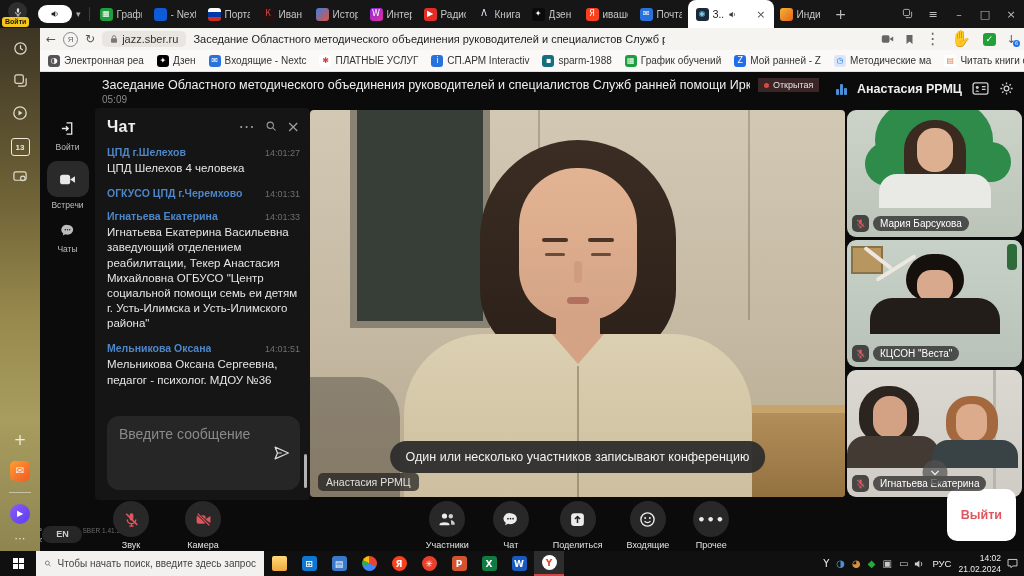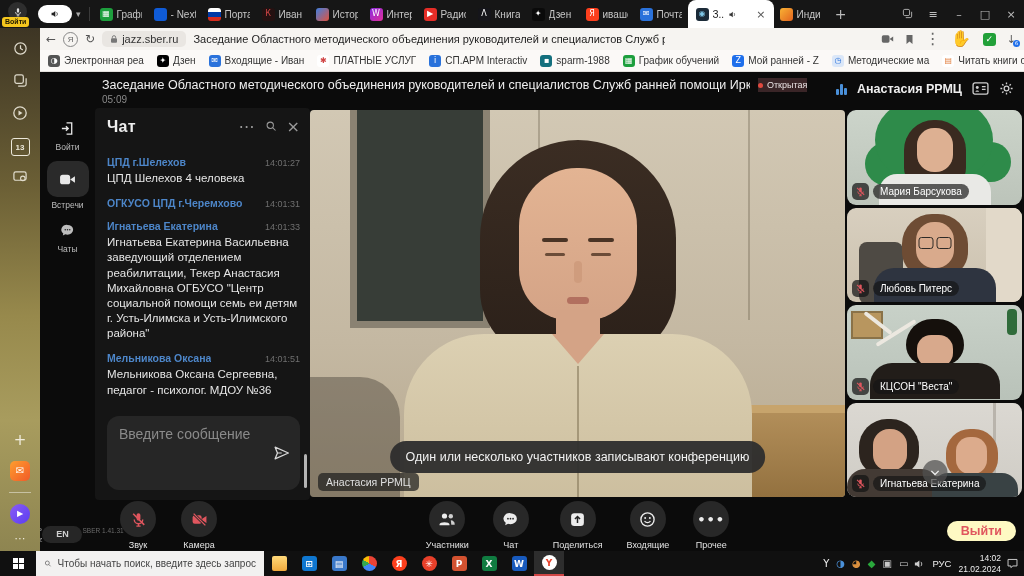--- a/index.html
+++ b/index.html
@@ -63,21 +63,21 @@
   .sp-div{width:22px;height:1px;background:rgba(255,255,255,.45);margin-top:11px}
   .sp-alice{margin-top:11px;width:20px;height:20px;border-radius:50%;background:linear-gradient(135deg,#8a5cf6,#5b3df0);
     color:#fff;font-size:8px;display:flex;align-items:center;justify-content:center}
   .sp-dots{margin:9px 0 7px;font-size:11px;color:#f0ecdc}
 
   
   #app{position:absolute;left:40px;top:72px;width:984px;height:479px;background:#0b0b0b}
   #app-header{position:absolute;left:0;top:0;right:0;height:36px;display:flex;align-items:flex-start;padding:6px 10px 0 62px;box-sizing:border-box}
   .ht-row{display:flex;align-items:center;gap:8px;min-width:0}
   #meet-title{color:#f0f0f0;font-size:12.5px;white-space:nowrap;overflow:hidden;max-width:648px}
-  #meet-badge{display:flex;align-items:center;gap:4px;background:#3a2527;border-radius:0;padding:2px 0;color:#e8e2e2;font-size:9px;flex:0 0 auto}
+  #meet-badge{display:flex;align-items:center;gap:4px;background:#3a2527;border-radius:0;padding:2px 6px;color:#e8e2e2;font-size:9px;flex:0 0 auto}
   #meet-badge i{width:5px;height:5px;border-radius:50%;background:#e0493f;font-style:normal}
   #meet-timer{color:#8a8a8a;font-size:10px;margin-top:2px}
   #header-right{margin-left:auto;display:flex;align-items:center;gap:10px;padding-top:3px;flex:0 0 auto}
   .eq{display:flex;align-items:flex-end;gap:1.5px;height:12px}
   .eq i{width:2.5px;background:#4a90d9;border-radius:1px}
   .eq i:nth-child(1){height:6px}.eq i:nth-child(2){height:11px}.eq i:nth-child(3){height:7px}
   #user-name{color:#eee;font-size:12.5px;font-weight:bold;white-space:nowrap}
   .hic{color:#cfcfcf;display:flex}
 
   
@@ -91,21 +91,21 @@
   #lang-pill{margin-top:16px;width:40px;height:17px;background:#262626;border-radius:9px;color:#cfcfcf;font-size:9px;
     display:flex;align-items:center;justify-content:center;font-weight:bold}
   #version{margin-top:8px;color:#6a6a6a;font-size:6.5px;white-space:nowrap}
 
   
   #chat-panel{position:absolute;left:55px;top:36px;width:215px;bottom:51px;background:#151515;border-radius:4px;
     display:flex;flex-direction:column;padding:10px 10px 10px 12px;box-sizing:border-box}
   #chat-head{display:flex;align-items:center;color:#eee}
   #chat-title{font-size:16px;font-weight:bold;letter-spacing:.3px}
   #chat-head-icons{margin-left:auto;display:flex;align-items:center;gap:10px;color:#9a9a9a}
-  #chat-msgs{flex:1;overflow:hidden;margin-top:20px;position:relative}
+  #chat-msgs{flex:1;overflow:hidden;margin-top:10px;position:relative}
   .msg{margin-bottom:11px}
   .msg-head{display:flex;align-items:baseline}
   .msg-author{color:#4d86c9;font-size:10.5px;font-weight:bold;white-space:nowrap;overflow:hidden;max-width:140px}
   .msg-time{margin-left:auto;color:#6f6f6f;font-size:9px}
   .msg-text{color:#e6e6e6;font-size:11.5px;line-height:1.32;margin-top:3px}
   #chat-scrollbar{position:absolute;right:-7px;bottom:2px;width:3px;height:34px;background:#cfcfcf;border-radius:2px;opacity:.85}
   #chat-input{height:74px;background:#262626;border-radius:12px;margin-top:6px;position:relative;flex:0 0 auto}
   #chat-input textarea{position:absolute;left:10px;top:8px;right:32px;bottom:8px;background:transparent;border:0;resize:none;
     color:#ddd;font-size:14px;font-family:inherit;outline:none}
   #chat-input textarea::placeholder{color:#8a8a8a}
@@ -177,27 +177,27 @@
   .t4 .frame{position:absolute;right:26px;top:0;width:3px;height:100%;background:#b9b4ac}
   .t4 .hairL{position:absolute;left:12px;top:16px;width:60px;height:56px;background:#2c241e;border-radius:28px 28px 22px 22px}
   .t4 .faceL{position:absolute;left:26px;top:26px;width:34px;height:42px;background:#d3a284;border-radius:16px}
   .t4 .torsoL{position:absolute;left:0;top:66px;width:92px;height:32px;background:#433a34;border-radius:18px 18px 0 0}
   .t4 .hairR{position:absolute;right:24px;top:26px;width:52px;height:50px;background:#a4683e;border-radius:24px 24px 20px 20px}
   .t4 .faceR{position:absolute;right:35px;top:34px;width:31px;height:37px;background:#dcab8c;border-radius:14px}
   .t4 .torsoR{position:absolute;right:4px;top:70px;width:86px;height:28px;background:#394244;border-radius:16px 16px 0 0}
 
   
   #controls{position:absolute;left:0;right:0;bottom:0;height:54px}
-  #ctrl-left{position:absolute;left:80px;top:4px;display:flex;gap:25px}
+  #ctrl-left{position:absolute;left:73px;top:4px;display:flex;gap:36px}
   #ctrl-center{position:absolute;left:270px;right:179px;top:4px;display:flex;justify-content:center;gap:24px}
   .ctrl{display:flex;flex-direction:column;align-items:center;gap:3px;color:#e3e3e3;font-size:9px}
   .cbtn{width:36px;height:36px;border-radius:50%;background:#282828;display:flex;align-items:center;justify-content:center;color:#ececec}
   .cbtn.danger{color:#e0565e}
   .dots3{font-size:13px;letter-spacing:1px;font-weight:bold}
-  #leave-btn{position:absolute;right:8px;bottom:10px;height:20px;padding:0 14px;background:#fef9c3;border-radius:10px;
+  #leave-btn{position:absolute;right:8px;bottom:10px;height:52px;padding:0 14px;background:#ffffff;border-radius:10px;
     color:#e0565e;font-size:12.5px;font-weight:bold;display:flex;align-items:center}
 
   
   #taskbar{position:absolute;left:0;bottom:0;width:1024px;height:25px;background:#101010;display:flex;align-items:center;z-index:9}
   .tk-start{width:36px;height:25px;display:flex;align-items:center;justify-content:center}
   .win-logo{display:grid;grid-template-columns:5px 5px;grid-template-rows:5px 5px;gap:1px}
   .win-logo i{background:#fff}
   .tk-search{width:228px;height:25px;background:#f2f1f0;display:flex;align-items:center;gap:6px;padding:0 8px;
     box-sizing:border-box;color:#444;font-size:10px;white-space:nowrap;overflow:hidden}
   .tk-apps{display:flex;height:25px}
@@ -471,21 +471,21 @@
         <span>Электронная реа</span>
       </div>
 
       <div class="bm">
         <span class="fav" style="background: rgb(0, 0, 0); color: rgb(255, 255, 255);">✦</span>
         <span>Дзен</span>
       </div>
 
       <div class="bm">
         <span class="fav" style="background: rgb(42, 114, 219); color: rgb(255, 255, 255);">✉</span>
-        <span>Входящие - Иван</span>
+        <span>Входящие - Nextс</span>
       </div>
 
       <div class="bm">
         <span class="fav" style="background: rgb(255, 255, 255); color: rgb(208, 69, 69);">✱</span>
         <span>ПЛАТНЫЕ УСЛУГ</span>
       </div>
 
       <div class="bm">
         <span class="fav" style="background: rgb(42, 114, 219); color: rgb(255, 255, 255);">i</span>
         <span>СП.АРМ Interactiv</span>
@@ -699,39 +699,20 @@
         <div class="torsoX"></div>
         <div class="tagrow">
           <span class="micbadge">
               <svg width="11" height="11">
                 <use href="#i-mic-off"></use>
               </svg>
             </span>
           <span class="nametag">Мария Барсукова</span>
         </div>
       </div>
-      <div class="tile t2">
-        <div class="panel"></div>
-        <div class="chairback"></div>
-        <div class="hairX"></div>
-        <div class="faceX"></div>
-        <div class="glasses">
-            <i></i>
-            <i></i>
-          </div>
-        <div class="torsoX"></div>
-        <div class="tagrow">
-          <span class="micbadge">
-              <svg width="11" height="11">
-                <use href="#i-mic-off"></use>
-              </svg>
-            </span>
-          <span class="nametag">Любовь Питерс</span>
-        </div>
-      </div>
       <div class="tile t3">
         <div class="board"></div>
         <div class="lamp1"></div>
         <div class="lamp2"></div>
         <div class="plant"></div>
         <div class="hairX"></div>
         <div class="faceX"></div>
         <div class="torsoX"></div>
         <div class="tagrow">
           <span class="micbadge">

